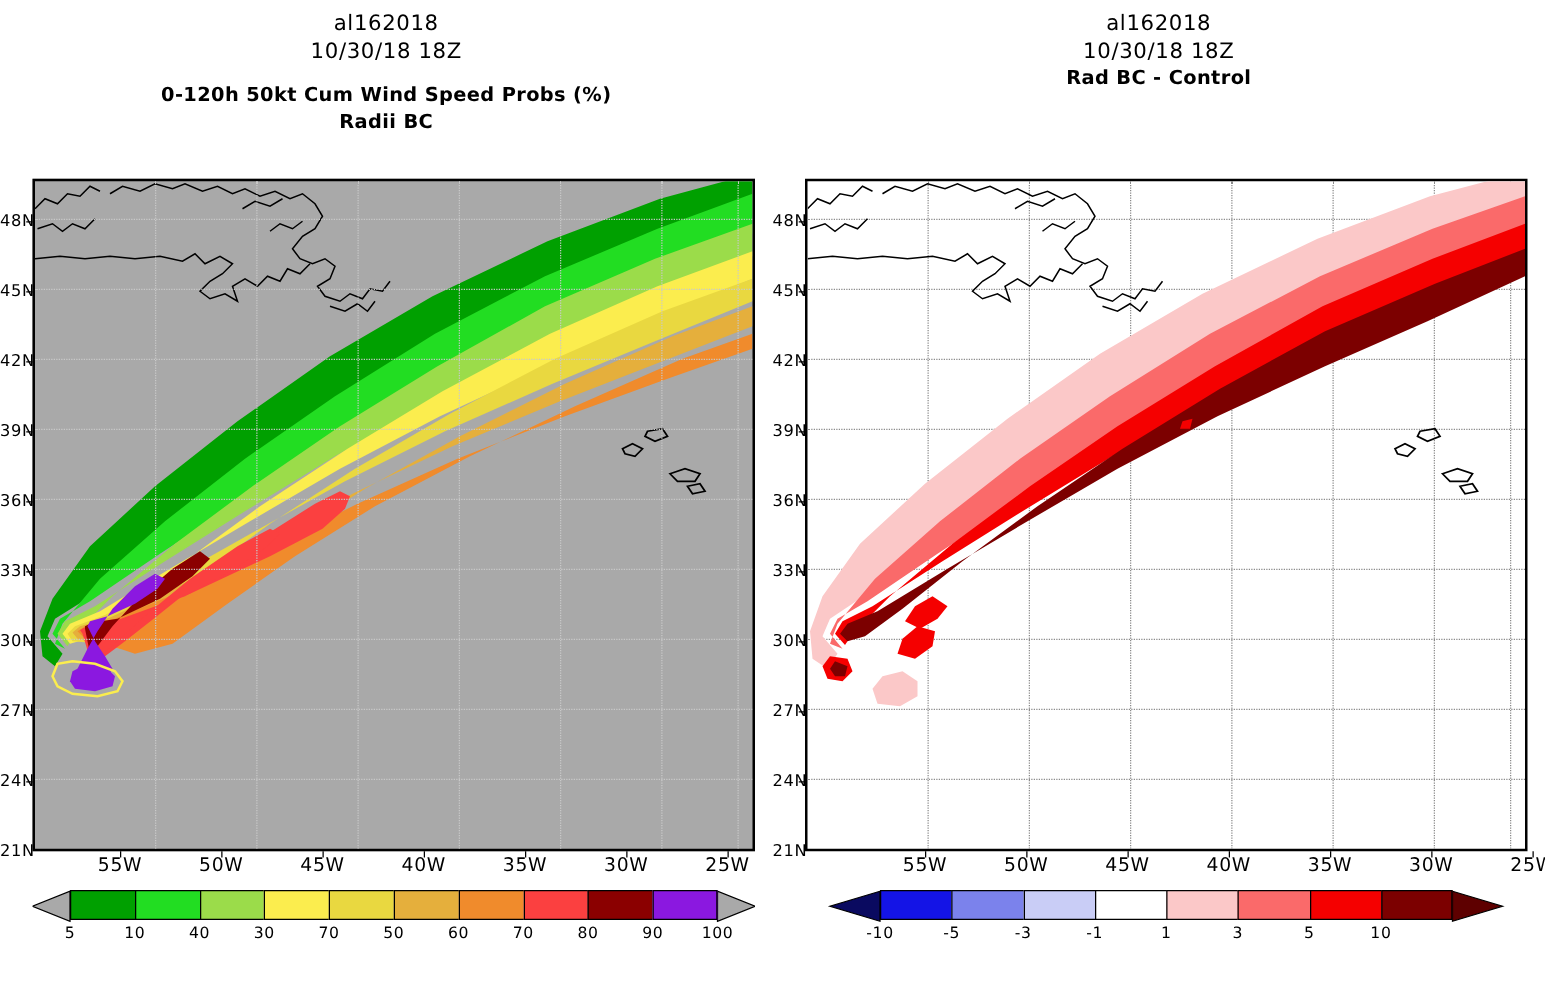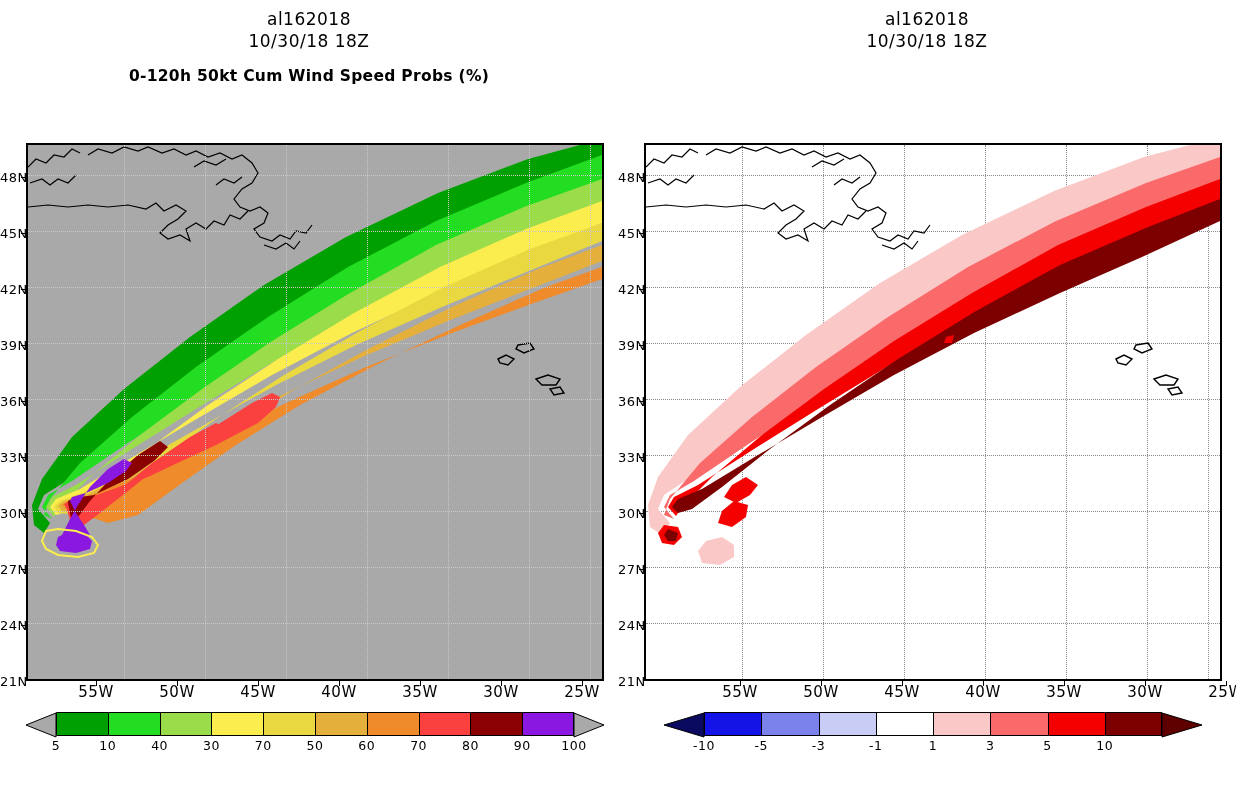--- a/index.html
+++ b/index.html
@@ -48,20 +48,21 @@
 <body>
 
 <div class="page">
 
   <div class="panel left">
 
     <div class="titles">
       <div class="t-id">al162018</div>
       <div class="t-date">10/30/18 18Z</div>
       <div class="t-main">0-120h 50kt Cum Wind Speed Probs (%)</div>
+      <div class="t-sub">Radii BC</div>
     </div>
 
     <div class="map left">
       <svg width="574" height="534" viewBox="0 0 574 534">
         <defs>
           <clipPath id="clipL">
               <rect x="0" y="0" width="574" height="534"></rect>
             </clipPath>
         </defs>
         <g clip-path="url(#clipL)">
@@ -198,20 +199,21 @@
           <div class="cbtick" style="left: 548px;">100</div>
         </div>
     </div>
   </div>
 
   <div class="panel right">
 
     <div class="titles">
       <div class="t-id">al162018</div>
       <div class="t-date">10/30/18 18Z</div>
+      <div class="t-sub">Rad BC - Control</div>
     </div>
 
     <div class="map right" style="left:26px;">
       <div class="gridline gv" style="left:96px;"></div>
       <div class="gridline gv" style="left:177px;"></div>
       <div class="gridline gv" style="left:258px;"></div>
       <div class="gridline gv" style="left:339px;"></div>
       <div class="gridline gv" style="left:420px;"></div>
       <div class="gridline gv" style="left:501px;"></div>
       <div class="gridline gv" style="left:562px;"></div>

